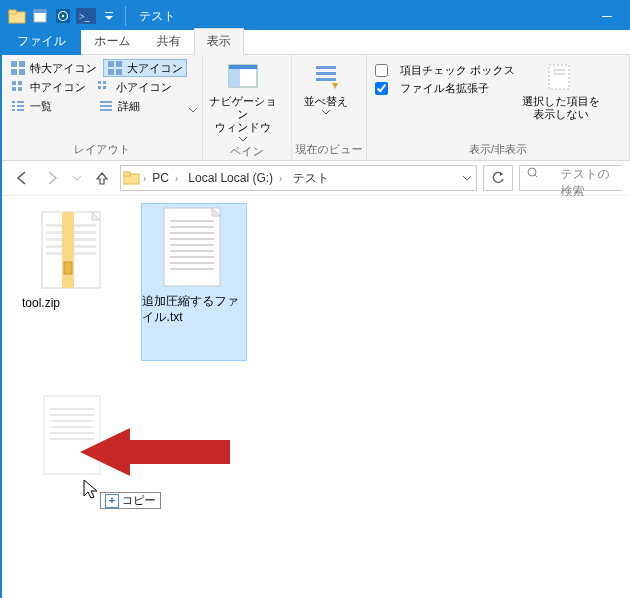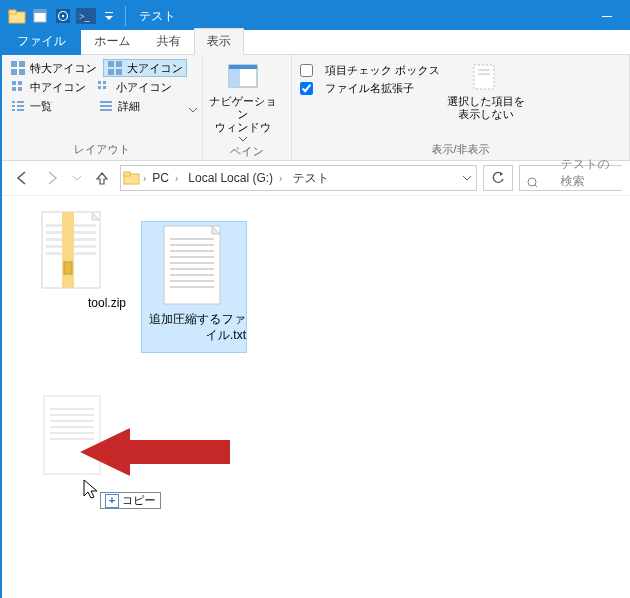--- a/index.html
+++ b/index.html
@@ -26,23 +26,23 @@
 .sic{width:16px;height:16px;display:flex;align-items:center;justify-content:center}
 .chk{display:flex;align-items:center;gap:12px;font-size:11px;padding:1px 2px}
 .chk input{margin:0}
 .addr{height:34px;display:flex;align-items:center;gap:6px;padding:0 8px;border-bottom:1px solid #eee}
 .navb{width:24px;height:24px;display:flex;align-items:center;justify-content:center;color:#555}
 .navb.dis{color:#bbb}
 .addrbox{flex:1;height:24px;border:1px solid #ccc;display:flex;align-items:center;padding:0 2px;gap:2px}
 .crumb{display:flex;align-items:center;gap:2px;padding:0 4px;font-size:12px;color:#333}
 .sep{color:#888;font-size:10px}
 .refresh{width:28px;height:24px;border:1px solid #ccc;display:flex;align-items:center;justify-content:center}
-.searchbox{width:90px;height:24px;border:1px solid #ccc;border-right:0;display:flex;align-items:flex-end;padding:0 6px;color:#888;gap:24px}
+.searchbox{width:90px;height:24px;border:1px solid #ccc;border-right:0;display:flex;align-items:flex-start;padding:0 6px;color:#888;gap:24px}
 .content{position:relative;height:380px;background:#fff}
-.item{position:absolute;width:104px;text-align:right}
+.item{position:absolute;width:104px;text-align:left}
 .item .thumb{width:80px;height:88px;margin:0 auto;position:relative}
 .item .cap{font-size:12px;line-height:1.3;margin-top:2px}
 .item.sel{background:#cde8ff;outline:1px solid #99d1ff}
 .item.tgt .thumb{filter:opacity(0.9)}
 .drag{position:absolute;left:34px;top:202px;width:104px}
 .drag .ghost{position:absolute;left:-2px;top:-6px;width:80px;height:88px;opacity:.55}
 .cursor{position:absolute;left:80px;top:282px;z-index:10}
 .copyhint{position:absolute;left:98px;top:296px;background:#fff;border:1px solid #888;padding:0 4px;font-size:11px;display:flex;align-items:center;gap:3px;z-index:10}
 .copyhint .plus{width:12px;height:12px;background:#fff;border:1px solid #4a90d9;color:#2a70c9;font-size:11px;line-height:11px;text-align:center;font-weight:bold}
 .arrow{position:absolute;left:78px;top:228px;z-index:9;pointer-events:none}
@@ -206,20 +206,39 @@
         <div class="tx" style="white-space:pre-line">ナビゲーション
 ウィンドウ</div>
         <svg width="8" height="5">
               <path d="M0 0 L4 4 L8 0" fill="none" stroke="#555"></path>
             </svg>
       </div>
         </div>
       <div class="lbl">ペイン</div>
     </div>
 
+    <div class="group" style="width:74px">
+      <div class="body">
+          <div class="bigbtn" style="width:56px">
+        <div class="ic">
+              <svg width="32" height="32">
+                <rect x="6" y="5" width="20" height="3" fill="#6aa0e0"></rect>
+                <rect x="6" y="11" width="20" height="3" fill="#6aa0e0"></rect>
+                <rect x="6" y="17" width="20" height="3" fill="#6aa0e0"></rect>
+                <path d="M22 22 L28 22 L25 28 Z" fill="#e0a030"></path>
+              </svg>
+            </div>
+        <div class="tx">並べ替え</div>
+        <svg width="8" height="5">
+              <path d="M0 0 L4 4 L8 0" fill="none" stroke="#555"></path>
+            </svg>
+      </div>
+        </div>
+      <div class="lbl">現在のビュー</div>
+    </div>
 
     <div class="group" style="flex:1">
       <div class="body">
         <div class="stack" style="padding-top:3px">
           <label class="chk">
               <input type="checkbox" style="">
               <span>項目チェック ボックス</span>
             </label>
           <label class="chk">
               <input type="checkbox" checked="" style="">
@@ -314,21 +333,21 @@
             <rect x="12" y="32" width="50" height="3" fill="#e8e8e8"></rect>
             <rect x="12" y="39" width="50" height="3" fill="#e8e8e8"></rect>
             <rect x="12" y="46" width="50" height="3" fill="#e8e8e8"></rect>
             <rect x="28" y="6" width="12" height="76" fill="#F8D478"></rect>
             <rect x="30" y="56" width="8" height="12" fill="#E8B232" stroke="#c09020"></rect>
           </svg>
       </div>
       <div class="cap">tool.zip</div>
     </div>
 
-    <div class="item sel" style="left:140px;top:26px;height:130px">
+    <div class="item sel" style="left:140px;top:8px;height:156px">
       <div class="thumb">
         <svg width="80" height="88">
             <rect x="10" y="4" width="56" height="78" fill="#fff" stroke="#c8c8c8"></rect>
             <path d="M58 4 L66 12 L58 12 Z" fill="#eaeaea" stroke="#c8c8c8"></path>
             <rect x="16" y="16" width="44" height="2" fill="#d8d8d8"></rect>
             <rect x="16" y="22" width="44" height="2" fill="#d8d8d8"></rect>
             <rect x="16" y="28" width="44" height="2" fill="#d8d8d8"></rect>
             <rect x="16" y="34" width="44" height="2" fill="#d8d8d8"></rect>
             <rect x="16" y="40" width="44" height="2" fill="#d8d8d8"></rect>
             <rect x="16" y="46" width="44" height="2" fill="#d8d8d8"></rect>

